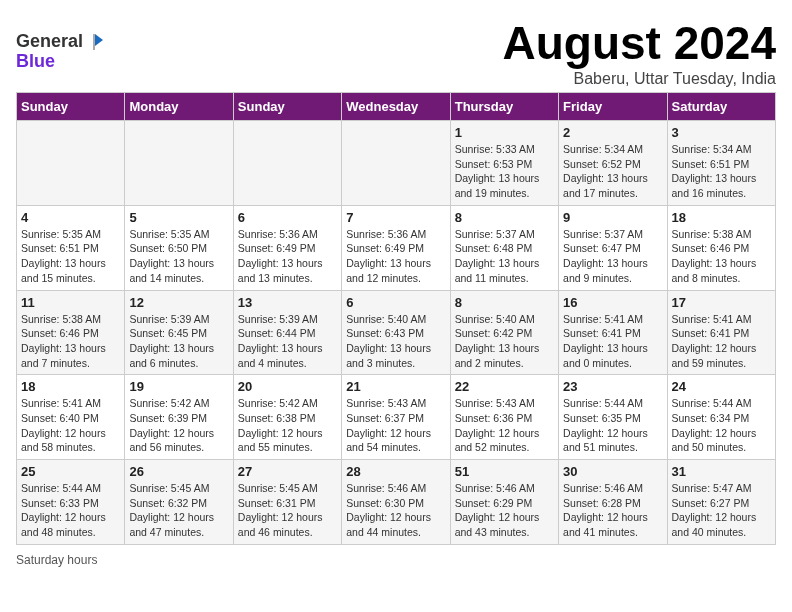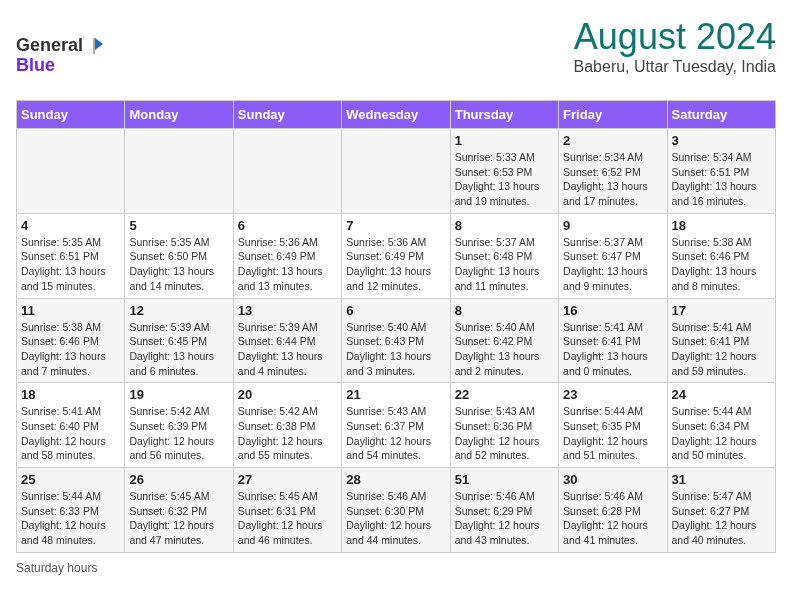--- a/index.html
+++ b/index.html
@@ -6,22 +6,22 @@
     body {
       font-family: Arial, sans-serif;
       background: #fff;
       width: 792px;
       min-height: 612px;
       padding: 16px;
     }
     .header {
       display: flex;
       justify-content: space-between;
-      align-items: flex-end;
-      margin-bottom: 24px;
+      align-items: center;
+      margin-bottom: 4px;
     }
     .logo {
       display: flex;
       align-items: center;
     }
     .logo-text {
       font-size: 18px;
       font-weight: bold;
       line-height: 1.1;
     }
@@ -29,35 +29,35 @@
     .logo-blue { color: #6d28d9; }
     .logo-icon {
       width: 20px;
       height: 20px;
       margin-left: 2px;
     }
     .title-block {
       text-align: right;
     }
     .main-title {
-      font-size: 36px;
-      font-weight: normal;
-      color: #0f766e;
+      font-size: 46px;
+      font-weight: bold;
+      color: #000000;
     }
     .subtitle {
       font-size: 16px;
       color: #444;
     }
     table {
       width: 100%;
       border-collapse: collapse;
       font-size: 11px;
     }
     thead tr th {
-      background-color: #8b5cf6;
+      background-color: #701a75;
       color: #fff;
       padding: 6px 4px;
       text-align: left;
       font-size: 13px;
       font-weight: bold;
       border: 1px solid #ccc;
     }
     tbody tr td {
       border: 1px solid #ccc;
       vertical-align: top;

